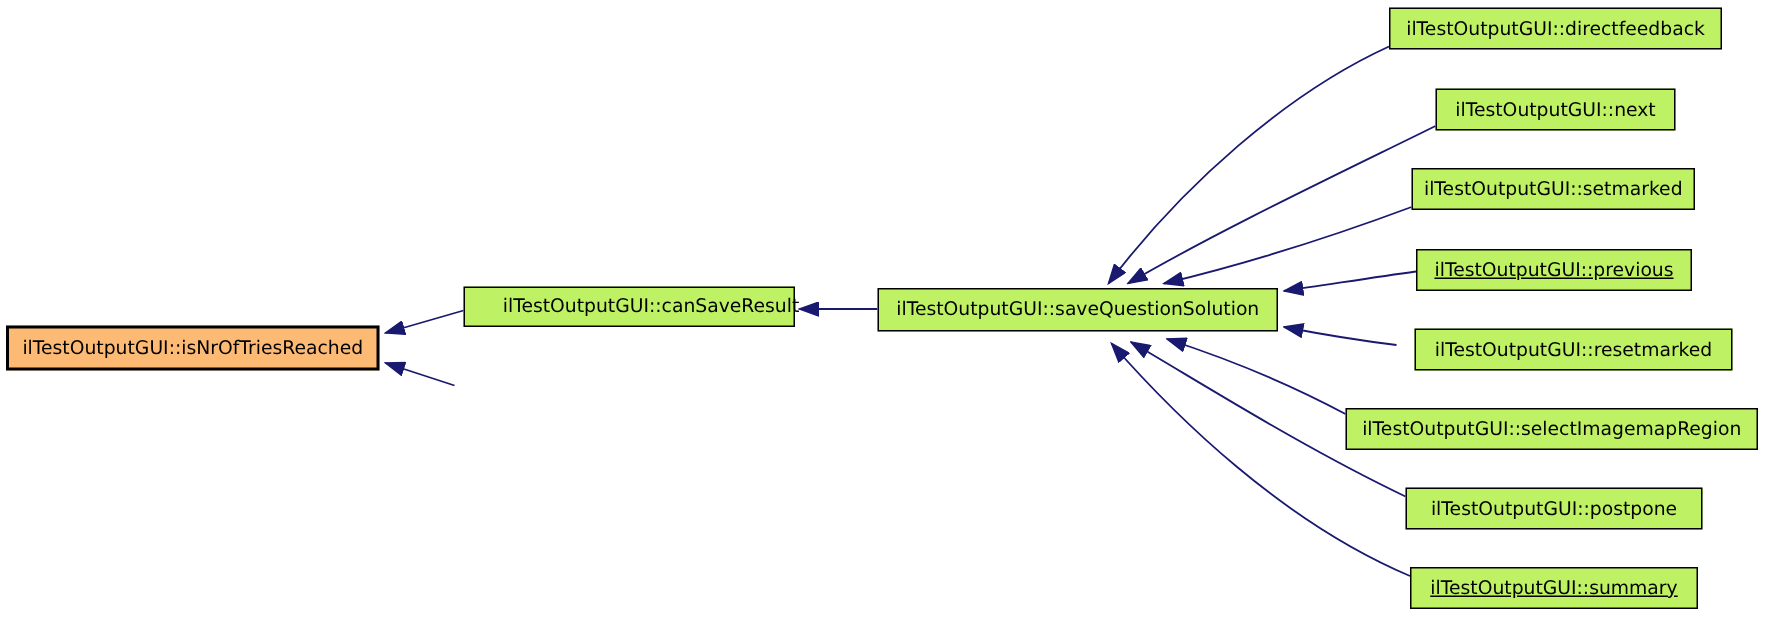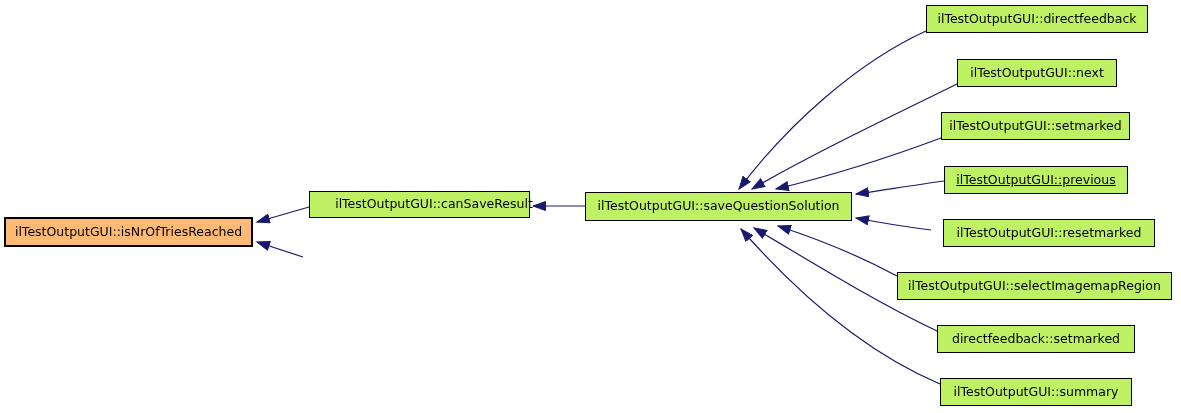--- a/index.html
+++ b/index.html
@@ -80,17 +80,17 @@
   <div class="node" style="left:957px; top:59px; width:160px; height:28px;">ilTestOutputGUI::next</div>
 
   <div class="node" style="left:941px; top:112px; width:189px; height:28px;">ilTestOutputGUI::setmarked</div>
 
   <div class="node" style="left:944px; top:166px; width:184px; height:28px;text-decoration:underline;">ilTestOutputGUI::previous</div>
 
   <div class="node" style="left:931px; top:219px; width:212px; height:28px;margin-left:12px;">ilTestOutputGUI::resetmarked</div>
 
   <div class="node" style="left:897px; top:272px; width:275px; height:28px;">ilTestOutputGUI::selectImagemapRegion</div>
 
-  <div class="node" style="left:937px; top:325px; width:198px; height:28px;">directfeedback::setmarked</div>
+  <div class="node" style="left:937px; top:325px; width:198px; height:28px;">ilTestOutputGUI::postpone</div>
 
-  <div class="node" style="left:940px; top:378px; width:192px; height:28px;">ilTestOutputGUI::summary</div>
+  <div class="node" style="left:940px; top:378px; width:192px; height:28px;text-decoration:underline;">ilTestOutputGUI::summary</div>
 
 </div>
 
 </body></html>

